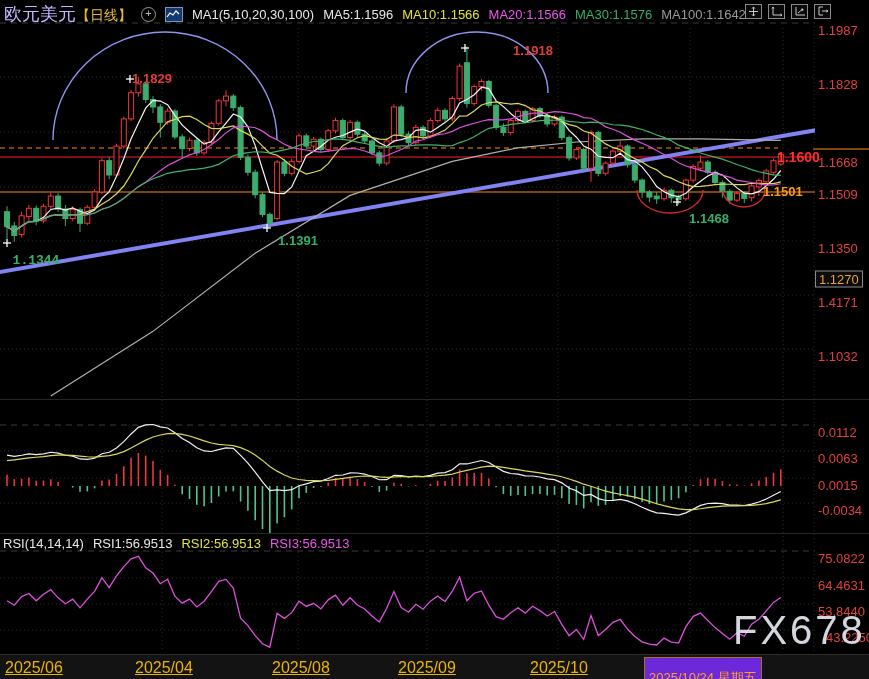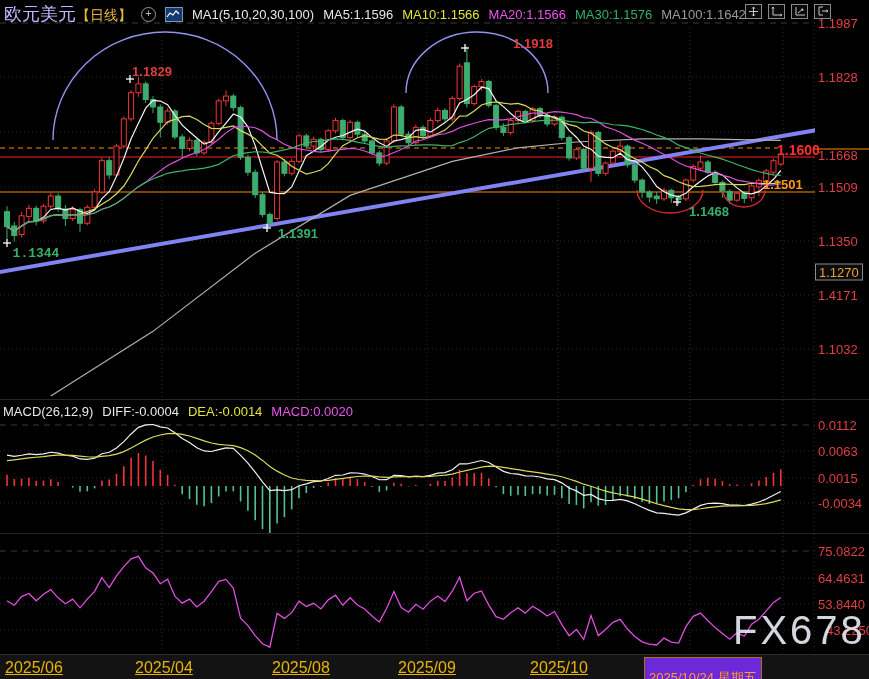--- a/index.html
+++ b/index.html
@@ -12,21 +12,21 @@
   .sym{color:#c4b5fd;font-size:18px;}
   .period{color:#e6b93e;font-size:14px;}
   .c-white{color:#e8e8e8;} .c-yellow{color:#e3e33c;} .c-magenta{color:#ee55ee;}
   .c-green{color:#35b06a;} .c-gray{color:#9a9a9a;}
   .icon-box{width:17px;height:15px;border:1px solid #8a8a8a;display:flex;align-items:center;
        justify-content:center;box-sizing:border-box;background:#0a0a0a;}
   #toolbar{position:absolute;right:38px;top:4px;display:flex;gap:6px;}
   .circle-plus{width:13px;height:13px;border:1px solid #999;border-radius:50%;color:#bbb;
        font-size:11px;line-height:11px;text-align:center;}
   .chart-ico{width:16px;height:13px;background:#123a6e;border:1px solid #7d94b5;display:block;}
-  #overlay{position:absolute;left:0;top:0;width:869px;height:636px;pointer-events:none;}
+  #overlay{position:absolute;left:0;top:7px;width:869px;height:636px;pointer-events:none;}
   .ann{position:absolute;font-weight:bold;font-size:13px;transform:translate(-50%,-50%);}
   .axlab{position:absolute;font-size:13px;color:#e04040;transform:translateY(-50%);}
   .alert-box{position:absolute;font-size:13px;color:#e8a23c;border:1px solid #8a8a8a;
        background:#0c0c0c;padding:0 3px;transform:translateY(-50%);}
   #date-axis{position:absolute;left:0;top:654px;width:869px;height:25px;background:#131313;
        border-top:1px solid #2e2e2e;box-sizing:border-box;}
   .dlab{position:absolute;top:4px;font-size:16px;color:#eab308;text-decoration:underline;}
   #date-highlight{position:absolute;top:2px;left:626px;font-size:13px;color:#ffa21f;
        border:1px solid #a87416;background:#6d28d9;padding:11px 4px;margin-left:18px;}
   #watermark{position:absolute;left:733px;top:608px;font-size:40px;letter-spacing:3px;
@@ -491,27 +491,27 @@
           <path d="M3 1v8h9M5 7l5-4M10 3l-2 .3M10 3l-.3 2" stroke="#c8c8c8" stroke-width="1" fill="none"></path>
         </svg>
     </span>
     <span class="icon-box">
       <svg width="13" height="11" viewBox="0 0 13 11">
           <path d="M3 1v8M3 1h4M3 9h4M6 5h6M12 5l-1.6-1M12 5l-1.6 1" stroke="#c8c8c8" stroke-width="1" fill="none"></path>
         </svg>
     </span>
   </div>
 
-  <div class="hdr" style="left:3px;top:404px;">
-    <span class="c-white">MACD(26,12,9)</span>
-    <span class="c-white">DIFF:-0.0004</span>
-    <span class="c-yellow">DEA:-0.0014</span>
-    <span class="c-magenta">MACD:0.0020</span>
+
+  <div class="hdr" style="left:3px;top:536px;">
+    <span class="c-white">RSI(14,14,14)</span>
+    <span class="c-white">RSI1:56.9513</span>
+    <span class="c-yellow">RSI2:56.9513</span>
+    <span class="c-magenta">RSI3:56.9513</span>
   </div>
-
 
   <div id="date-axis">
     <span id="date-highlight">2025/10/24 星期五</span>
   <span class="dlab" style="left: 5px;">2025/06</span>
       <span class="dlab" style="left: 135px;">2025/04</span>
       <span class="dlab" style="left: 272px;">2025/08</span>
       <span class="dlab" style="left: 398px;">2025/09</span>
       <span class="dlab" style="left: 530px;">2025/10</span>
     </div>
 

